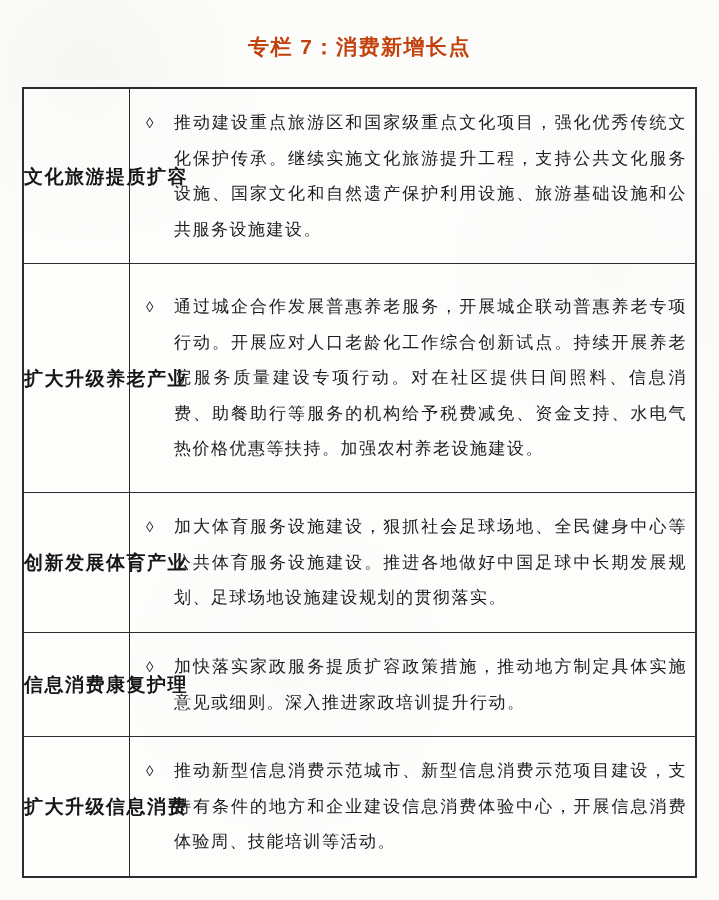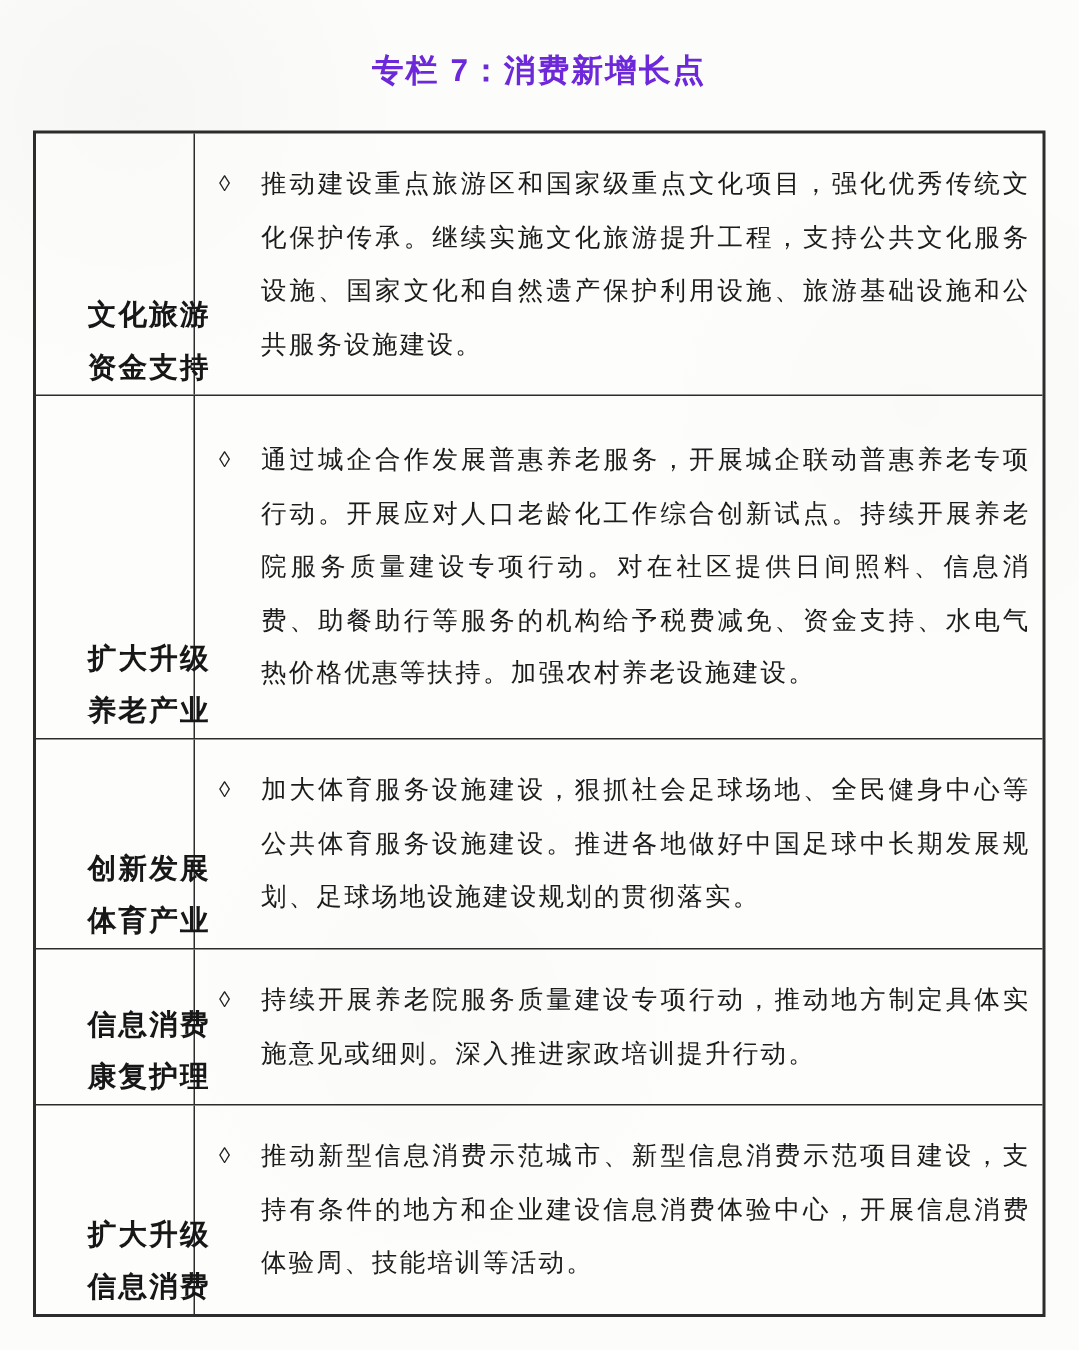--- a/index.html
+++ b/index.html
@@ -18,21 +18,21 @@
       radial-gradient(circle at 12% 8%, rgba(0,0,0,0.025), transparent 18%),
       radial-gradient(circle at 85% 30%, rgba(0,0,0,0.02), transparent 20%),
       radial-gradient(circle at 40% 75%, rgba(0,0,0,0.018), transparent 22%);
   }
   .page-title {
     margin-top: 33px;
     text-align: center;
     font-size: 21px;
     font-weight: bold;
     letter-spacing: 1.5px;
-    color: #6d28d9;
+    color: #c2410c;
   }
   .doc-table {
     position: absolute;
     left: 22px;
     top: 87px;
     width: 675px;
     border: 2px solid #2c2c2c;
     background: rgba(255,255,255,0.4);
   }
   .row {
@@ -43,24 +43,23 @@
   .row-0 { min-height: 173px; }
   .row-1 { min-height: 229px; }
   .row-2 { min-height: 140px; }
   .row-3 { min-height: 102px; }
   .row-4 { min-height: 131px; }
   .label-cell {
     width: 106px;
     flex: 0 0 106px;
     border-right: 1.5px solid #2c2c2c;
     display: flex;
-    flex-direction: column;
-    justify-content: flex-end;
+    flex-direction: row;
+    justify-content: space-between;
     align-items: center;
-    padding-left: 46px;
   }
   .label-line {
     display: block;
     font-size: 19px;
     font-weight: bold;
     letter-spacing: 1.5px;
     line-height: 35px;
     white-space: nowrap;
     color: #171717;
   }
@@ -97,21 +96,21 @@
 </head>
 <body>
 
 <h1 class="page-title">专栏 7：消费新增长点</h1>
 
 <div class="doc-table">
 
   <div class="row row-0">
     <div class="label-cell">
       <span class="label-line">文化旅游</span>
-      <span class="label-line">资金支持</span>
+      <span class="label-line">提质扩容</span>
     </div>
     <div class="content-cell">
       <div class="content-inner">
         <span class="bullet">◊</span>
         <p class="content-text">推动建设重点旅游区和国家级重点文化项目，强化优秀传统文化保护传承。继续实施文化旅游提升工程，支持公共文化服务设施、国家文化和自然遗产保护利用设施、旅游基础设施和公共服务设施建设。</p>
       </div>
     </div>
   </div>
 
   <div class="row row-1">
@@ -141,21 +140,21 @@
   </div>
 
   <div class="row row-3">
     <div class="label-cell">
       <span class="label-line">信息消费</span>
       <span class="label-line">康复护理</span>
     </div>
     <div class="content-cell">
       <div class="content-inner">
         <span class="bullet">◊</span>
-        <p class="content-text">持续开展养老院服务质量建设专项行动，推动地方制定具体实施意见或细则。深入推进家政培训提升行动。</p>
+        <p class="content-text">加快落实家政服务提质扩容政策措施，推动地方制定具体实施意见或细则。深入推进家政培训提升行动。</p>
       </div>
     </div>
   </div>
 
   <div class="row row-4">
     <div class="label-cell">
       <span class="label-line">扩大升级</span>
       <span class="label-line">信息消费</span>
     </div>
     <div class="content-cell">

